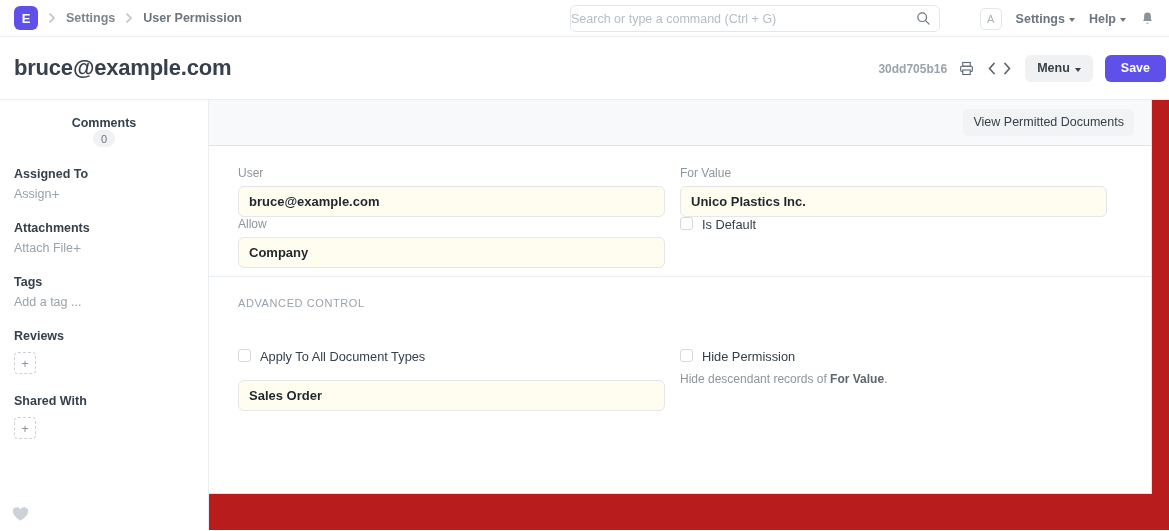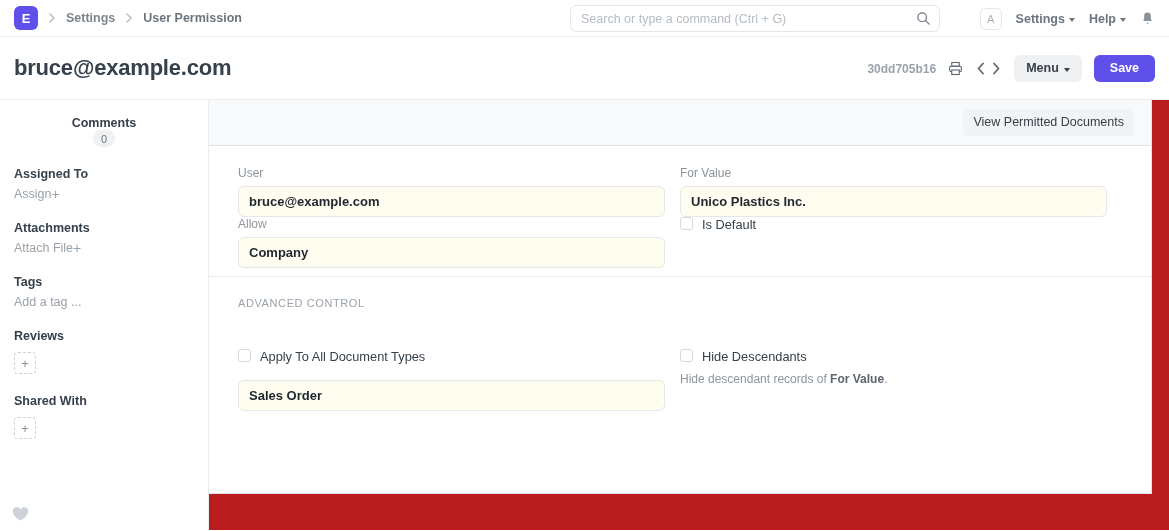--- a/index.html
+++ b/index.html
@@ -54,21 +54,21 @@
     height: 27px;
   }
   .searchbox {
     width: 100%; height: 100%;
     border: 1px solid #e3e7ea;
     border-radius: 6px;
     background: #fff;
     font-family: "Liberation Sans", sans-serif;
     font-size: 12.5px;
     color: #36414c;
-    padding: 0 28px 0 10px;
+    padding: 0 28px 0 0;
     outline: none;
   }
   .searchbox::placeholder { color: #b6bdc4; }
   .search-icon {
     position: absolute;
     right: 9px; top: 6px;
     color: #6d7580;
     pointer-events: none;
   }
 
@@ -118,21 +118,21 @@
     background: #fff;
   }
   .page-title {
     font-size: 22px;
     font-weight: bold;
     color: #36414c;
     letter-spacing: -0.2px;
   }
   .title-right {
     position: absolute;
-    right: 14px; top: 0;
+    right: 3px; top: 0;
     height: 63px;
     display: flex; align-items: center;
     gap: 12px;
   }
   .docid {
     font-size: 12px;
     font-weight: bold;
     color: #9aa2ab;
   }
   .icon-btn {
@@ -499,21 +499,21 @@
               <span class="clabel">Apply To All Document Types</span>
             </div>
             <div class="field">
               <input class="finput" type="text" value="Sales Order" style="">
             </div>
           </div>
 
           <div class="col">
             <div class="checkrow">
               <span class="cbox"></span>
-              <span class="clabel">Hide Descendants</span>
+              <span class="clabel">Hide Permission</span>
             </div>
             <div class="helptext">
               <span>Hide descendant records of </span><b>For Value</b><span>.</span>
             </div>
           </div>
         </div>
       </div>
 
     </div>
   </div>

